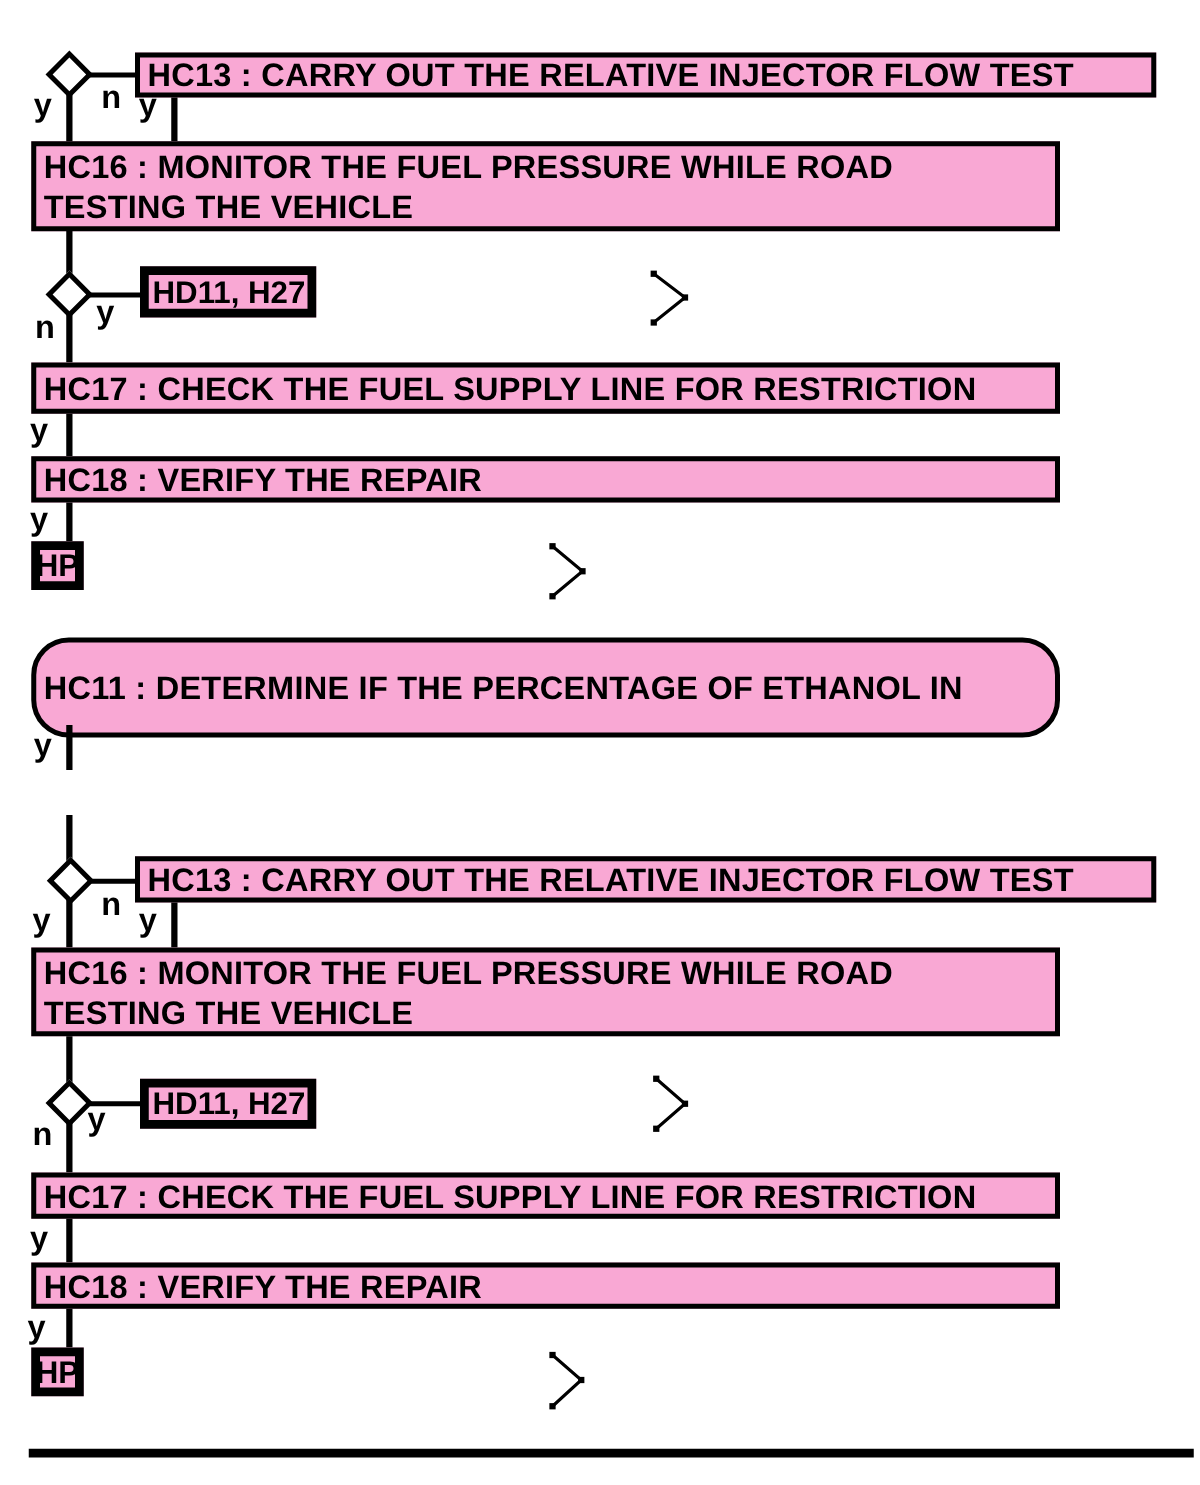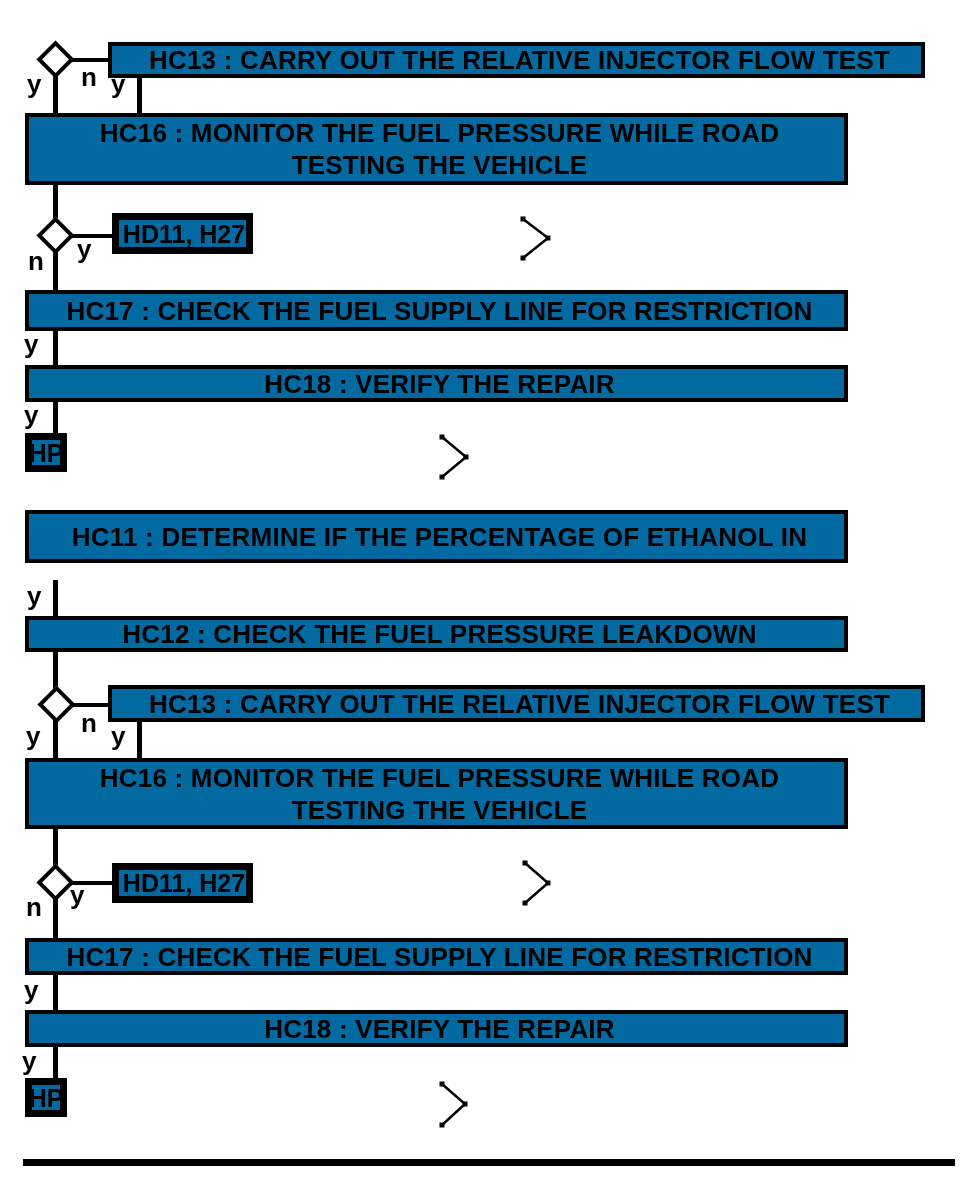--- a/index.html
+++ b/index.html
@@ -1,24 +1,24 @@
 <!DOCTYPE html>
 <html><head>
 <meta charset="utf-8">
 <style>
   html,body{margin:0;padding:0;background:#ffffff;}
   #canvas{
     position:relative;width:960px;height:1188px;background:#ffffff;overflow:hidden;
     font-family:"Liberation Sans",sans-serif;color:#000;
   }
   .box{
-    position:absolute;box-sizing:border-box;border:4px solid #000;background:#0369a1;
+    position:absolute;box-sizing:border-box;border:4px solid #000;background:#f9a8d4;
     font-weight:bold;font-size:26px;line-height:32px;letter-spacing:0.2px;
     display:flex;flex-direction:column;justify-content:center;
-    padding-left:6px;white-space:nowrap;overflow:visible;text-align:center;
+    padding-left:6px;white-space:nowrap;overflow:visible;
   }
   .box.thick{border-width:7px;padding-left:3px;font-size:25px;letter-spacing:0;}
   .vline{position:absolute;width:5px;background:#000;}
   .hline{position:absolute;height:4px;background:#000;}
   .diamond{
     position:absolute;box-sizing:border-box;width:27px;height:27px;
     border:4px solid #000;background:#fff;transform:rotate(45deg);
   }
   .lbl{position:absolute;font-weight:bold;font-size:26px;line-height:26px;}
   .chev{position:absolute;}
@@ -80,29 +80,26 @@
     <div>HP</div>
   </div>
 
   <svg class="chev" style="left:439px;top:432px;" width="34" height="50" viewBox="0 0 34 50">
     <polyline points="3,5 27,25 3,45" fill="none" stroke="#000" stroke-width="2.5"></polyline>
     <rect x="0.5" y="2.5" width="5" height="5" fill="#000"></rect>
     <rect x="24.5" y="22.5" width="5" height="5" fill="#000"></rect>
     <rect x="0.5" y="42.5" width="5" height="5" fill="#000"></rect>
   </svg>
 
-  <div class="box" style="left:25px;top:510px;width:823px;height:53px;">
+  <div class="box" style="left:25px;top:510px;width:823px;height:80px;border-radius:30px;">
     <div>HC11 : DETERMINE IF THE PERCENTAGE OF ETHANOL IN</div>
   </div>
   <div class="lbl" style="left:27px;top:583px;">y</div>
   <div class="vline" style="left:53px;top:580px;height:36px;"></div>
 
-  <div class="box" style="left:25px;top:616px;width:823px;height:36px;">
-    <div>HC12 : CHECK THE FUEL PRESSURE LEAKDOWN</div>
-  </div>
   <div class="vline" style="left:53px;top:652px;height:39px;"></div>
 
   <div class="diamond" style="left:43px;top:691px;"></div>
   <div class="hline" style="left:73px;top:703px;width:39px;"></div>
   <div class="vline" style="left:53px;top:719px;height:39px;"></div>
   <div class="lbl" style="left:26px;top:723px;">y</div>
   <div class="lbl" style="left:81px;top:710px;">n</div>
 
   <div class="box" style="left:108px;top:685px;width:817px;height:37px;">
     <div>HC13 : CARRY OUT THE RELATIVE INJECTOR FLOW TEST</div>

